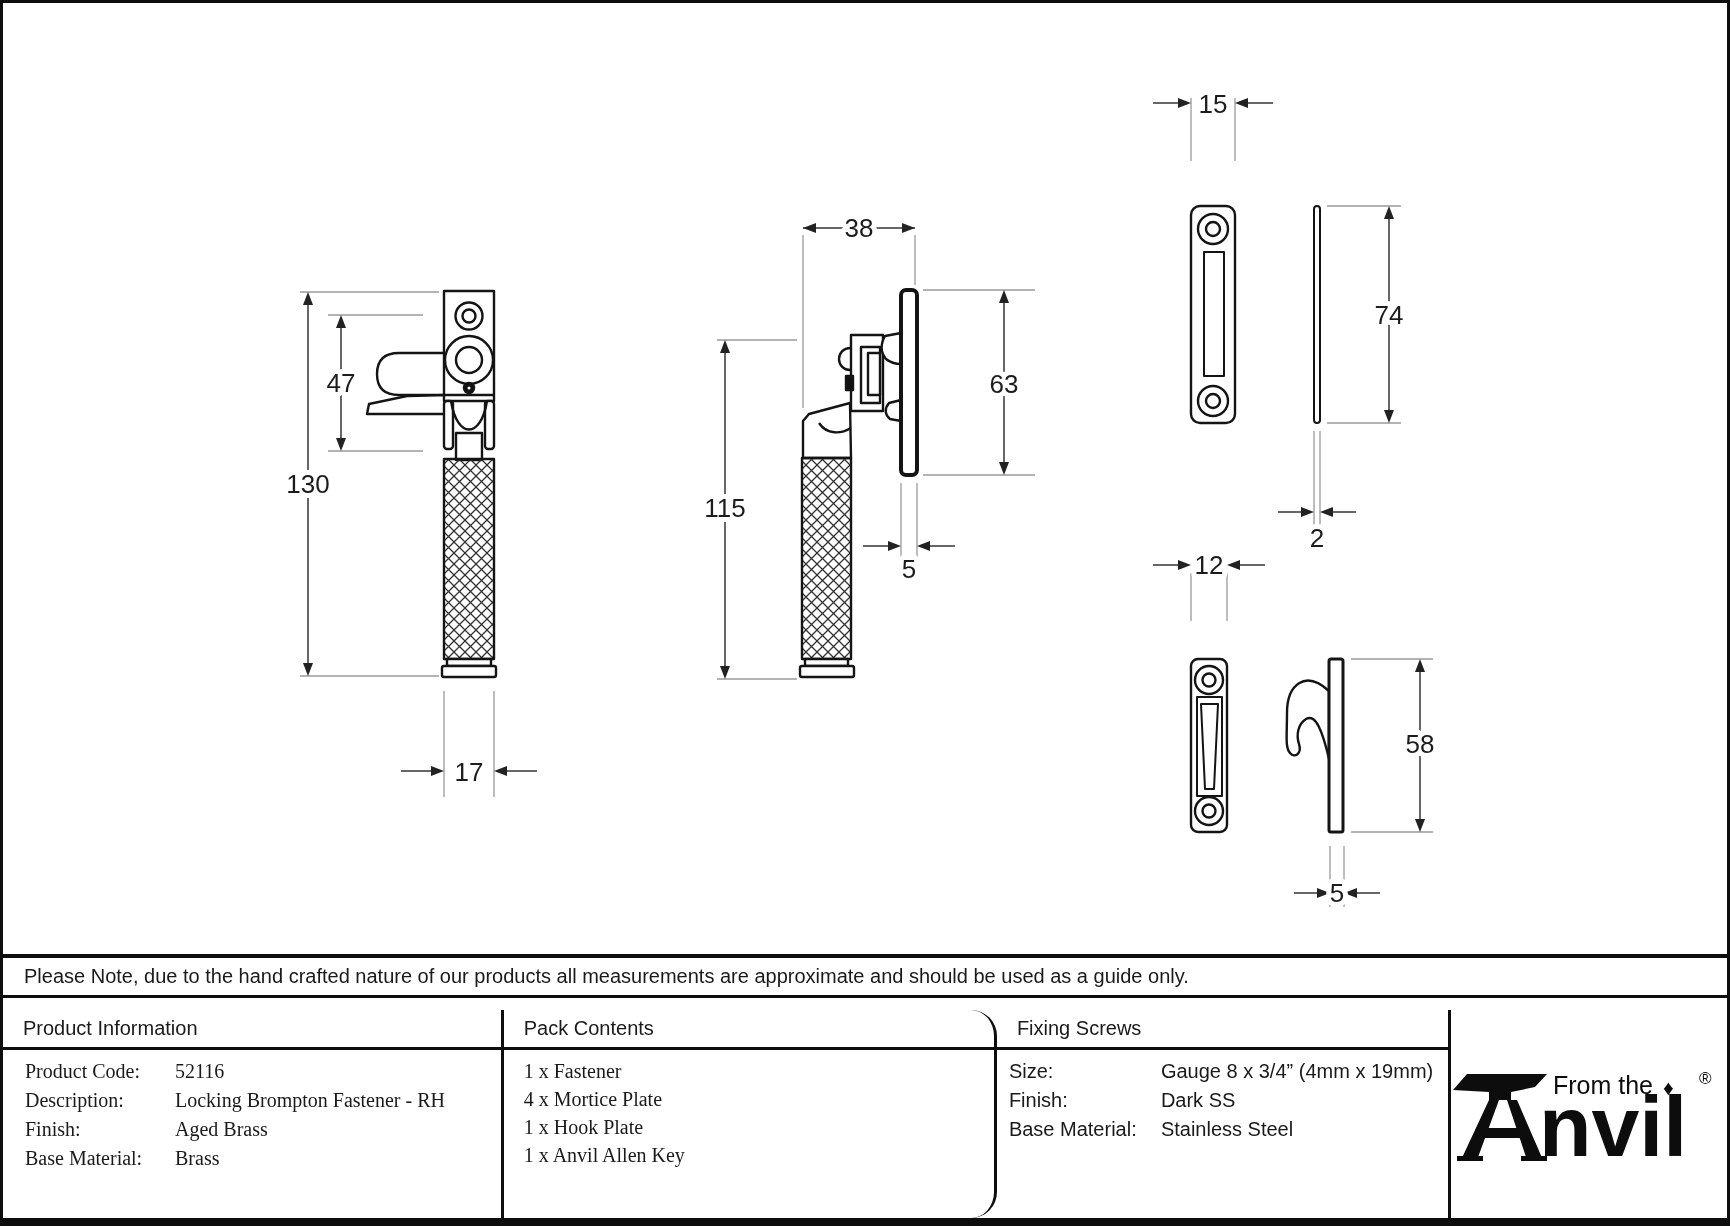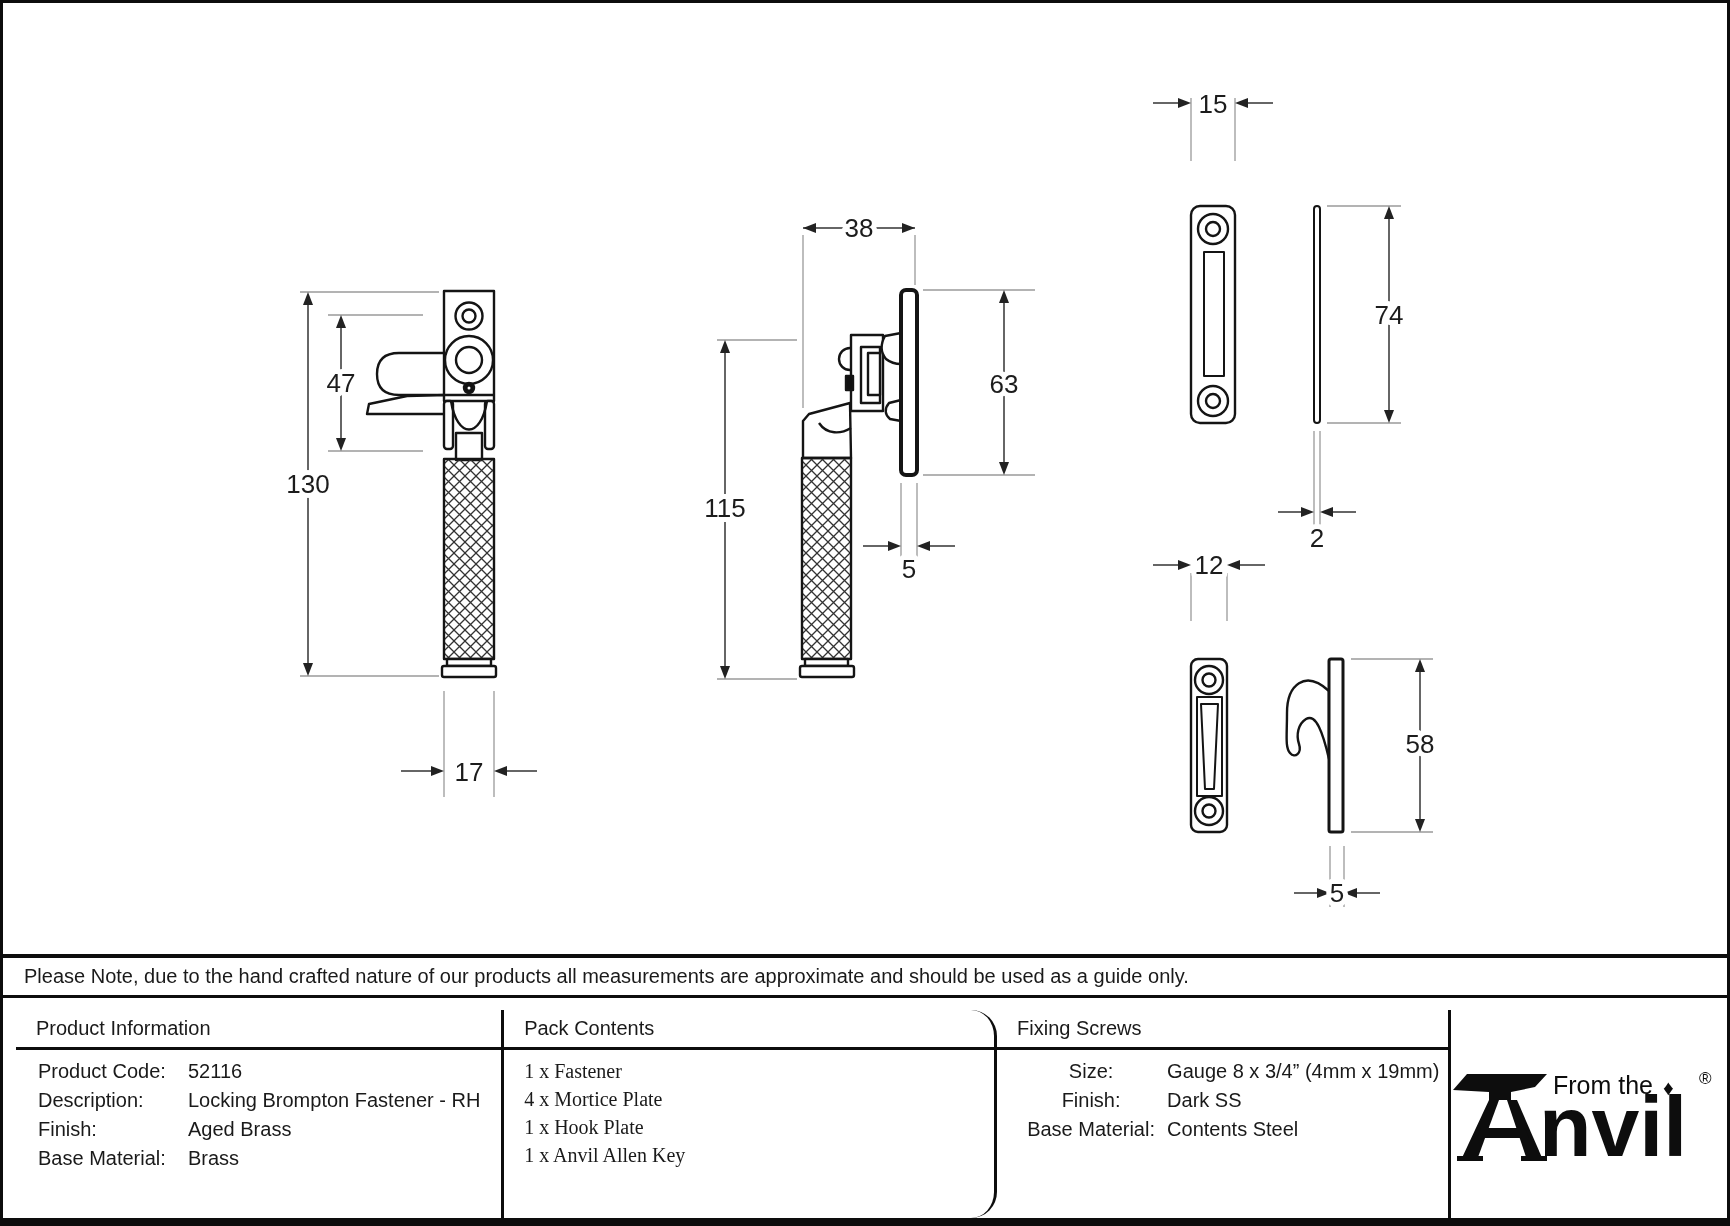--- a/index.html
+++ b/index.html
@@ -17,33 +17,33 @@
     position:absolute;left:0;top:951px;width:1724px;height:44px;
     border-top:4px solid #0d0d0d;border-bottom:3px solid #0d0d0d;
     box-sizing:border-box;display:flex;align-items:center;
     padding-left:21px;font-size:20px;
   }
   .info-table{
     position:absolute;left:0;top:1007px;width:1724px;height:213px;
     display:flex;box-sizing:border-box;border-bottom:5px solid #0d0d0d;
   }
   .col{box-sizing:border-box;border-right:3px solid #0d0d0d;}
-  .col-1{width:526px;padding-left:13px;}
+  .col-1{width:526px;}
   .col-2{width:518px;border-radius:26px;}
   .col-3{width:477px;}
   .col-logo{flex:1;border-right:none;display:flex;align-items:center;justify-content:center;border-radius:11px;}
   .col-header{
     height:40px;border-bottom:3px solid #0d0d0d;box-sizing:border-box;
     display:flex;align-items:center;padding-left:20px;font-size:20px;
   }
   .col-body{padding-top:7px;font-size:20px;}
   .kv-row{height:29px;display:flex;align-items:center;}
-  .col-1 .kv-row{padding-left:22px;}
+  .col-1 .kv-row{padding-left:22px;font-family:Liberation Serif, serif;}
   .col-1 .kv-label{width:150px;flex-shrink:0;}
-  .col-3 .kv-row{padding-left:18px;text-align:center;}
+  .col-3 .kv-row{padding-left:12px;}
   .col-3 .kv-label{width:152px;flex-shrink:0;}
   .pc-row{height:28px;display:flex;align-items:center;padding-left:20px;font-family:Liberation Serif, serif;}
   .logo-box{width:276px;height:108px;}
 </style>
 </head>
 <body>
 
 <div class="page">
 
   <svg width="1724" height="951" viewBox="0 0 1724 951" style="position:absolute;left:0;top:0;">
@@ -294,21 +294,21 @@
         <div class="kv-row">
           <span class="kv-label">Size:</span>
           <span class="kv-value">Gauge 8 x 3/4” (4mm x 19mm)</span>
         </div>
         <div class="kv-row">
           <span class="kv-label">Finish:</span>
           <span class="kv-value">Dark SS</span>
         </div>
         <div class="kv-row">
           <span class="kv-label">Base Material:</span>
-          <span class="kv-value">Contents Steel</span>
+          <span class="kv-value">Stainless Steel</span>
         </div>
       </div>
     </div>
 
     <div class="col col-logo">
       <svg class="logo-box" viewBox="0 0 276 108">
         <g fill="#0d0d0d">
           <polygon points="2,30 16,14 96,14 84,27 60,32 60,40 38,40 38,32"></polygon>
           <polygon points="38,40 48,40 26,100 10,100"></polygon>
           <polygon points="56,40 66,40 92,100 76,100"></polygon>

